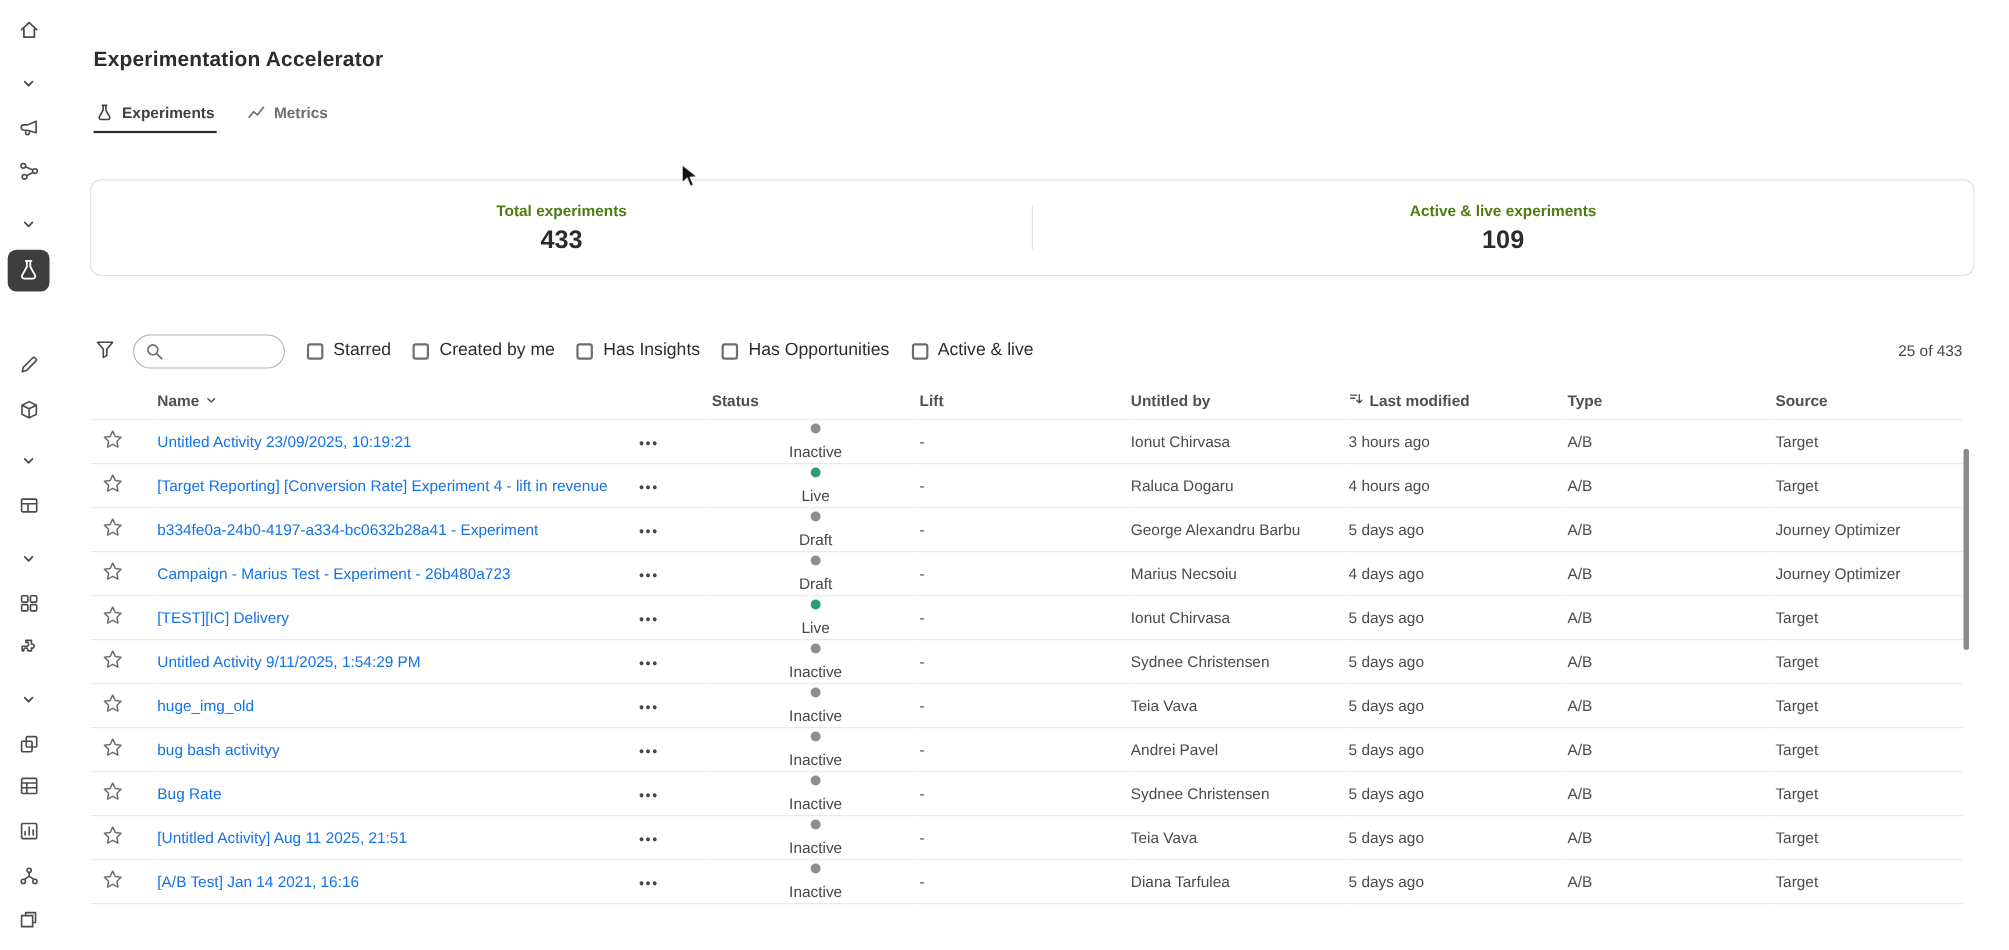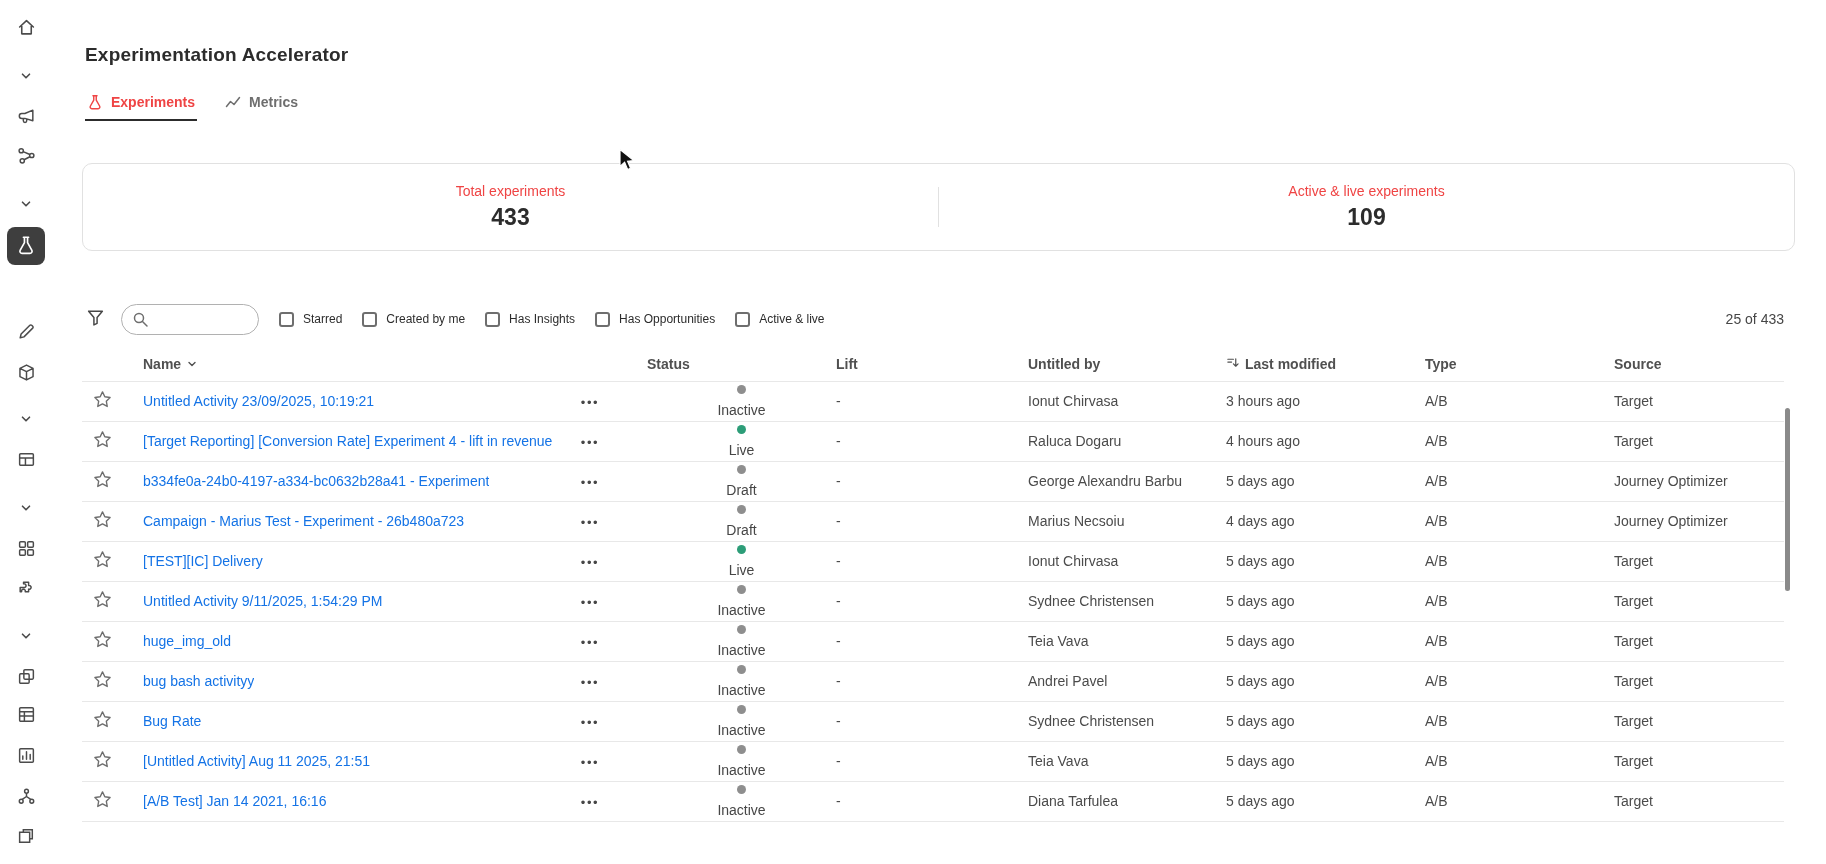--- a/index.html
+++ b/index.html
@@ -12,39 +12,39 @@
   .side-btn.chev { height:20px; }
   .side-btn.active-tool { left:7px; width:38px; height:38px; background:var(--active-nav-bg,#3E3E3E); border-radius:8px; color:#fff; }
 
   
   .main { margin-left:52px; width:1774px; position:relative; padding:0 31px 0 30px; }
   .page-title { margin-top:44px; margin-left:3px; font-size:19px; font-weight:700; letter-spacing:.2px; color:#2C2C2C; }
 
   .tabs { display:flex; gap:26px; margin-top:22px; margin-left:3px; }
   .tab { display:flex; align-items:center; gap:8px; font-size:14px; font-weight:700; color:#6E6E6E;
          padding:6px 2px 9px; border-bottom:2.5px solid transparent; cursor:pointer; }
-  .tab.active { color:#ef4444; border-bottom-color:#2C2C2C; }
+  .tab.active { color:#404040; border-bottom-color:#2C2C2C; }
   .tab-icon { display:flex; }
 
   .stats-card { margin-top:42px; height:88px; border:1px solid #E1E1E1; border-radius:10px; display:flex; align-items:center; background:#fff; }
   .stat { flex:1; display:flex; flex-direction:column; align-items:center; gap:5px; }
-  .stat-label { font-size:14px; color:#ef4444; }
+  .stat-label { font-size:14px; color:#4d7c0f;font-weight:bold; }
   .stat-value { font-size:23px; font-weight:700; color:#2C2C2C; }
   .stat-divider { width:1px; height:40px; background:#E1E1E1; }
 
   .filter-bar { margin-top:51px; height:34px; display:flex; align-items:center; }
   .filter-btn { background:none; border:none; margin-left:4px; color:#464646; cursor:pointer; display:flex; padding:0; }
   .search-wrap { position:relative; margin-left:16px; }
   .search-input { width:138px; height:31px; border:1px solid #B1B1B1; border-radius:16px; padding:0 10px 0 34px;
                   font-size:14px; font-family:inherit; color:#2C2C2C; outline:none; background:#fff; }
   .search-icon { position:absolute; left:11px; top:7px; display:flex; }
   .filter-checks { display:flex; align-items:center; gap:20px; margin-left:20px; }
   .filter-check { display:flex; align-items:center; gap:9px; cursor:pointer; }
   .checkbox { width:15px; height:15px; border:2px solid #6E6E6E; border-radius:3px; background:#fff; flex:none; }
-  .check-label { font-size:12px; color:#2C2C2C; white-space:nowrap; }
+  .check-label { font-size:16px; color:#2C2C2C; white-space:nowrap; }
   .results-count { margin-left:auto; margin-right:11px; font-size:14px; color:#464646; white-space:nowrap; }
 
   
   table.experiments { margin-top:12px; border-collapse:collapse; table-layout:fixed; width:1702px; }
   th { text-align:left; font-size:14px; font-weight:700; color:#505050; height:33px; border-bottom:1px solid #E8E8E8; padding:0; vertical-align:middle; }
   td { height:40px; border-bottom:1px solid #E8E8E8; padding:0; font-size:14px; color:#4B4B4B; vertical-align:middle; }
   .th-flex { display:flex; align-items:flex-start; gap:6px; }
   .cell-star { padding-left:11px; }
   .star { display:inline-flex; color:#6E6E6E; cursor:pointer; }
   .name-wrap { display:flex; align-items:flex-end; }

